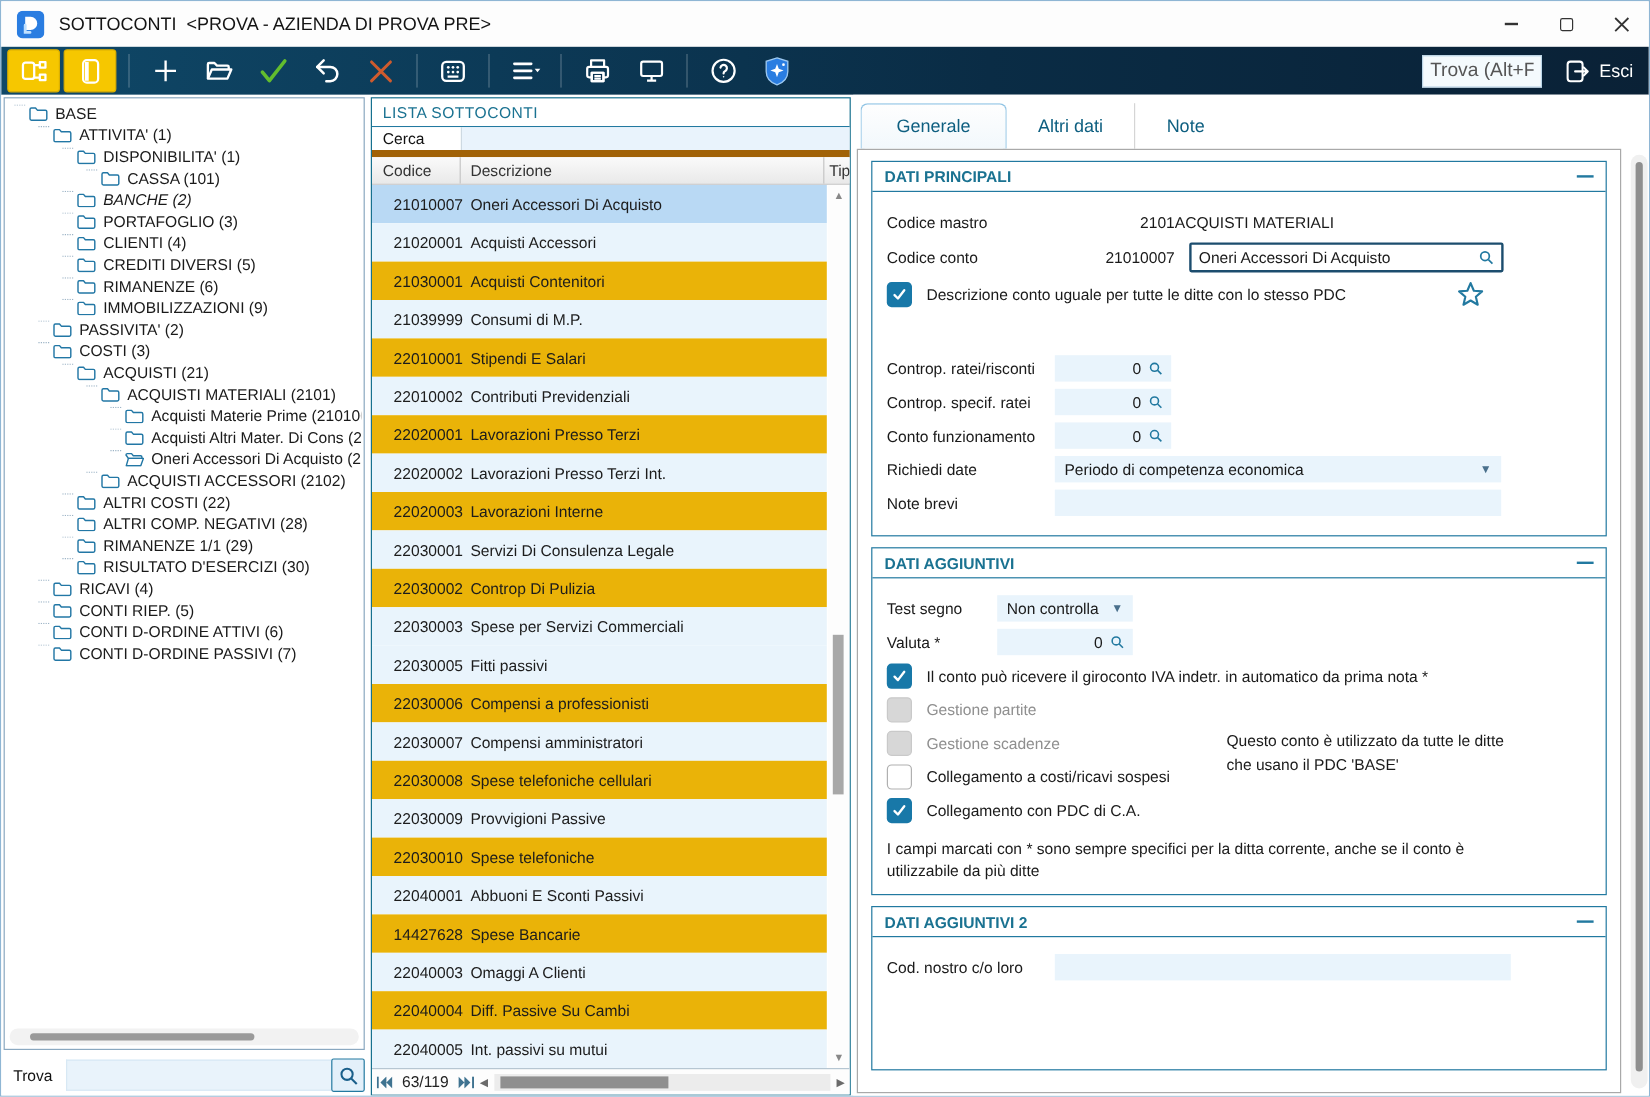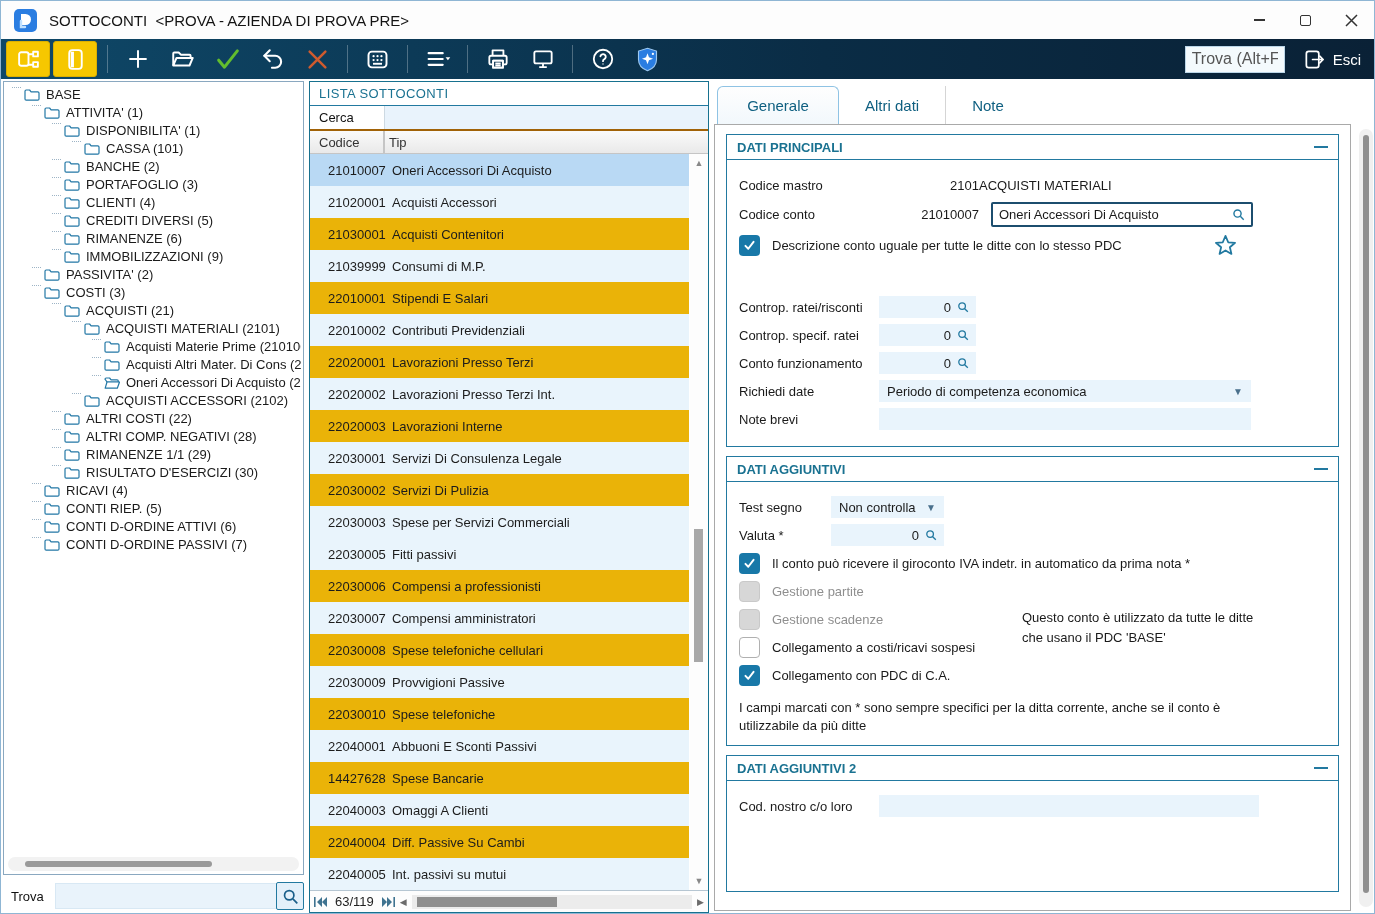--- a/index.html
+++ b/index.html
@@ -41,21 +41,21 @@
 
   
   .left-find{position:absolute;left:2px;top:802px;width:301px;height:30px;display:flex;align-items:center;}
   .left-find .lbl{font-size:13px;color:#111;margin-left:8px;width:44px;}
   .left-find input{flex:1;height:26px;background:#e9f3fb;border:1px solid #d8e8f4;border-right:none;font-size:13px;padding:0 6px;font-family:"Liberation Sans",sans-serif;}
   .left-find .search-btn{width:28px;height:28px;border:1px solid #2279a0;background:#e3f0fa;display:flex;align-items:center;justify-content:center;border-radius:2px;flex:none;}
 
   
   .list-panel{position:absolute;left:308px;top:2px;width:400px;height:832px;border:1px solid #17718f;background:#fff;display:flex;flex-direction:column;}
   .list-title{height:24px;display:flex;align-items:center;padding-left:9px;color:#1a7291;font-size:13px;letter-spacing:.4px;border-bottom:1px solid #2279a0;flex:none;}
-  .cerca-row{height:25px;display:flex;border-bottom:2px solid #a16207;flex:none;}
+  .cerca-row{height:25px;display:flex;border-bottom:6px solid #a16207;flex:none;}
   .cerca-lbl{width:75px;display:flex;align-items:center;padding-left:9px;font-size:13px;color:#111;border-right:1px solid #cdd9e2;background:#fff;}
   .cerca-input{flex:1;background:#e9f3fc;border:none;font-size:13px;padding:0 6px;font-family:"Liberation Sans",sans-serif;}
   .list-header{height:23px;display:flex;background:linear-gradient(#fafafa,#e9e9e9);border-bottom:1px solid #c5c5c5;font-size:13px;color:#333;flex:none;}
   .lh-code{width:74px;display:flex;align-items:center;padding-left:9px;border-right:1px solid #c5c5c5;}
   .lh-desc{flex:1;display:flex;align-items:center;padding-left:8px;}
   .lh-tipo{width:22px;display:flex;align-items:center;padding-left:4px;border-left:1px solid #c5c5c5;overflow:hidden;}
   .list-rows-wrap{flex:1;position:relative;overflow:hidden;}
   .list-rows{position:absolute;left:0;top:0;bottom:0;right:19px;display:flex;flex-direction:column;}
   .lrow{flex:1;display:flex;align-items:center;font-size:13px;color:#1c1c1c;background:#eab308;}
   .lrow.alt{background:#e9f4fc;}
@@ -288,21 +288,21 @@
           <div class="tree-item" style="padding-left: 64px;">
     <span class="tree-stub"></span>
     <span class="folder">
       <svg class="ic-closed" width="16" height="13" viewBox="0 0 16 13" fill="#fff" stroke="#2277a5" stroke-width="1.2" stroke-linejoin="round">
                 <path d="M1 3.2q0-1.2 1.2-1.2h3.4l1.5 1.8h6.7q1.2 0 1.2 1.2v6q0 1.2-1.2 1.2H2.2Q1 12.2 1 11z"></path>
               </svg>
 
     </span>
     <span class="tree-label">CASSA (101)</span>
   </div>
-          <div class="tree-item" style="padding-left: 44px;">
+          <div class="tree-item" style="padding-left: 44px; font-style: italic;">
     <span class="tree-stub"></span>
     <span class="folder">
       <svg class="ic-closed" width="16" height="13" viewBox="0 0 16 13" fill="#fff" stroke="#2277a5" stroke-width="1.2" stroke-linejoin="round">
                 <path d="M1 3.2q0-1.2 1.2-1.2h3.4l1.5 1.8h6.7q1.2 0 1.2 1.2v6q0 1.2-1.2 1.2H2.2Q1 12.2 1 11z"></path>
               </svg>
 
     </span>
     <span class="tree-label">BANCHE (2)</span>
   </div>
           <div class="tree-item" style="padding-left: 44px;">
@@ -534,20 +534,21 @@
     </div>
 
     <div class="list-panel">
       <div class="list-title">LISTA SOTTOCONTI</div>
       <div class="cerca-row">
         <span class="cerca-lbl">Cerca</span>
         <input class="cerca-input" value="" style="">
       </div>
       <div class="list-header">
         <span class="lh-code">Codice</span>
+        <span class="lh-desc">Descrizione</span>
         <span class="lh-tipo">Tip</span>
       </div>
       <div class="list-rows-wrap">
         <div class="list-rows">
             <div class="lrow sel">
     <span class="c-code">21010007</span>
     <span class="c-desc">Oneri Accessori Di Acquisto</span>
   </div>
             <div class="lrow alt">
     <span class="c-code">21020001</span>
@@ -580,21 +581,21 @@
             <div class="lrow">
     <span class="c-code">22020003</span>
     <span class="c-desc">Lavorazioni Interne</span>
   </div>
             <div class="lrow alt">
     <span class="c-code">22030001</span>
     <span class="c-desc">Servizi Di Consulenza Legale</span>
   </div>
             <div class="lrow">
     <span class="c-code">22030002</span>
-    <span class="c-desc">Servizi Di Pulizia</span>
+    <span class="c-desc">Controp Di Pulizia</span>
   </div>
             <div class="lrow alt">
     <span class="c-code">22030003</span>
     <span class="c-desc">Spese per Servizi Commerciali</span>
   </div>
             <div class="lrow alt">
     <span class="c-code">22030005</span>
     <span class="c-desc">Fitti passivi</span>
   </div>
             <div class="lrow">

